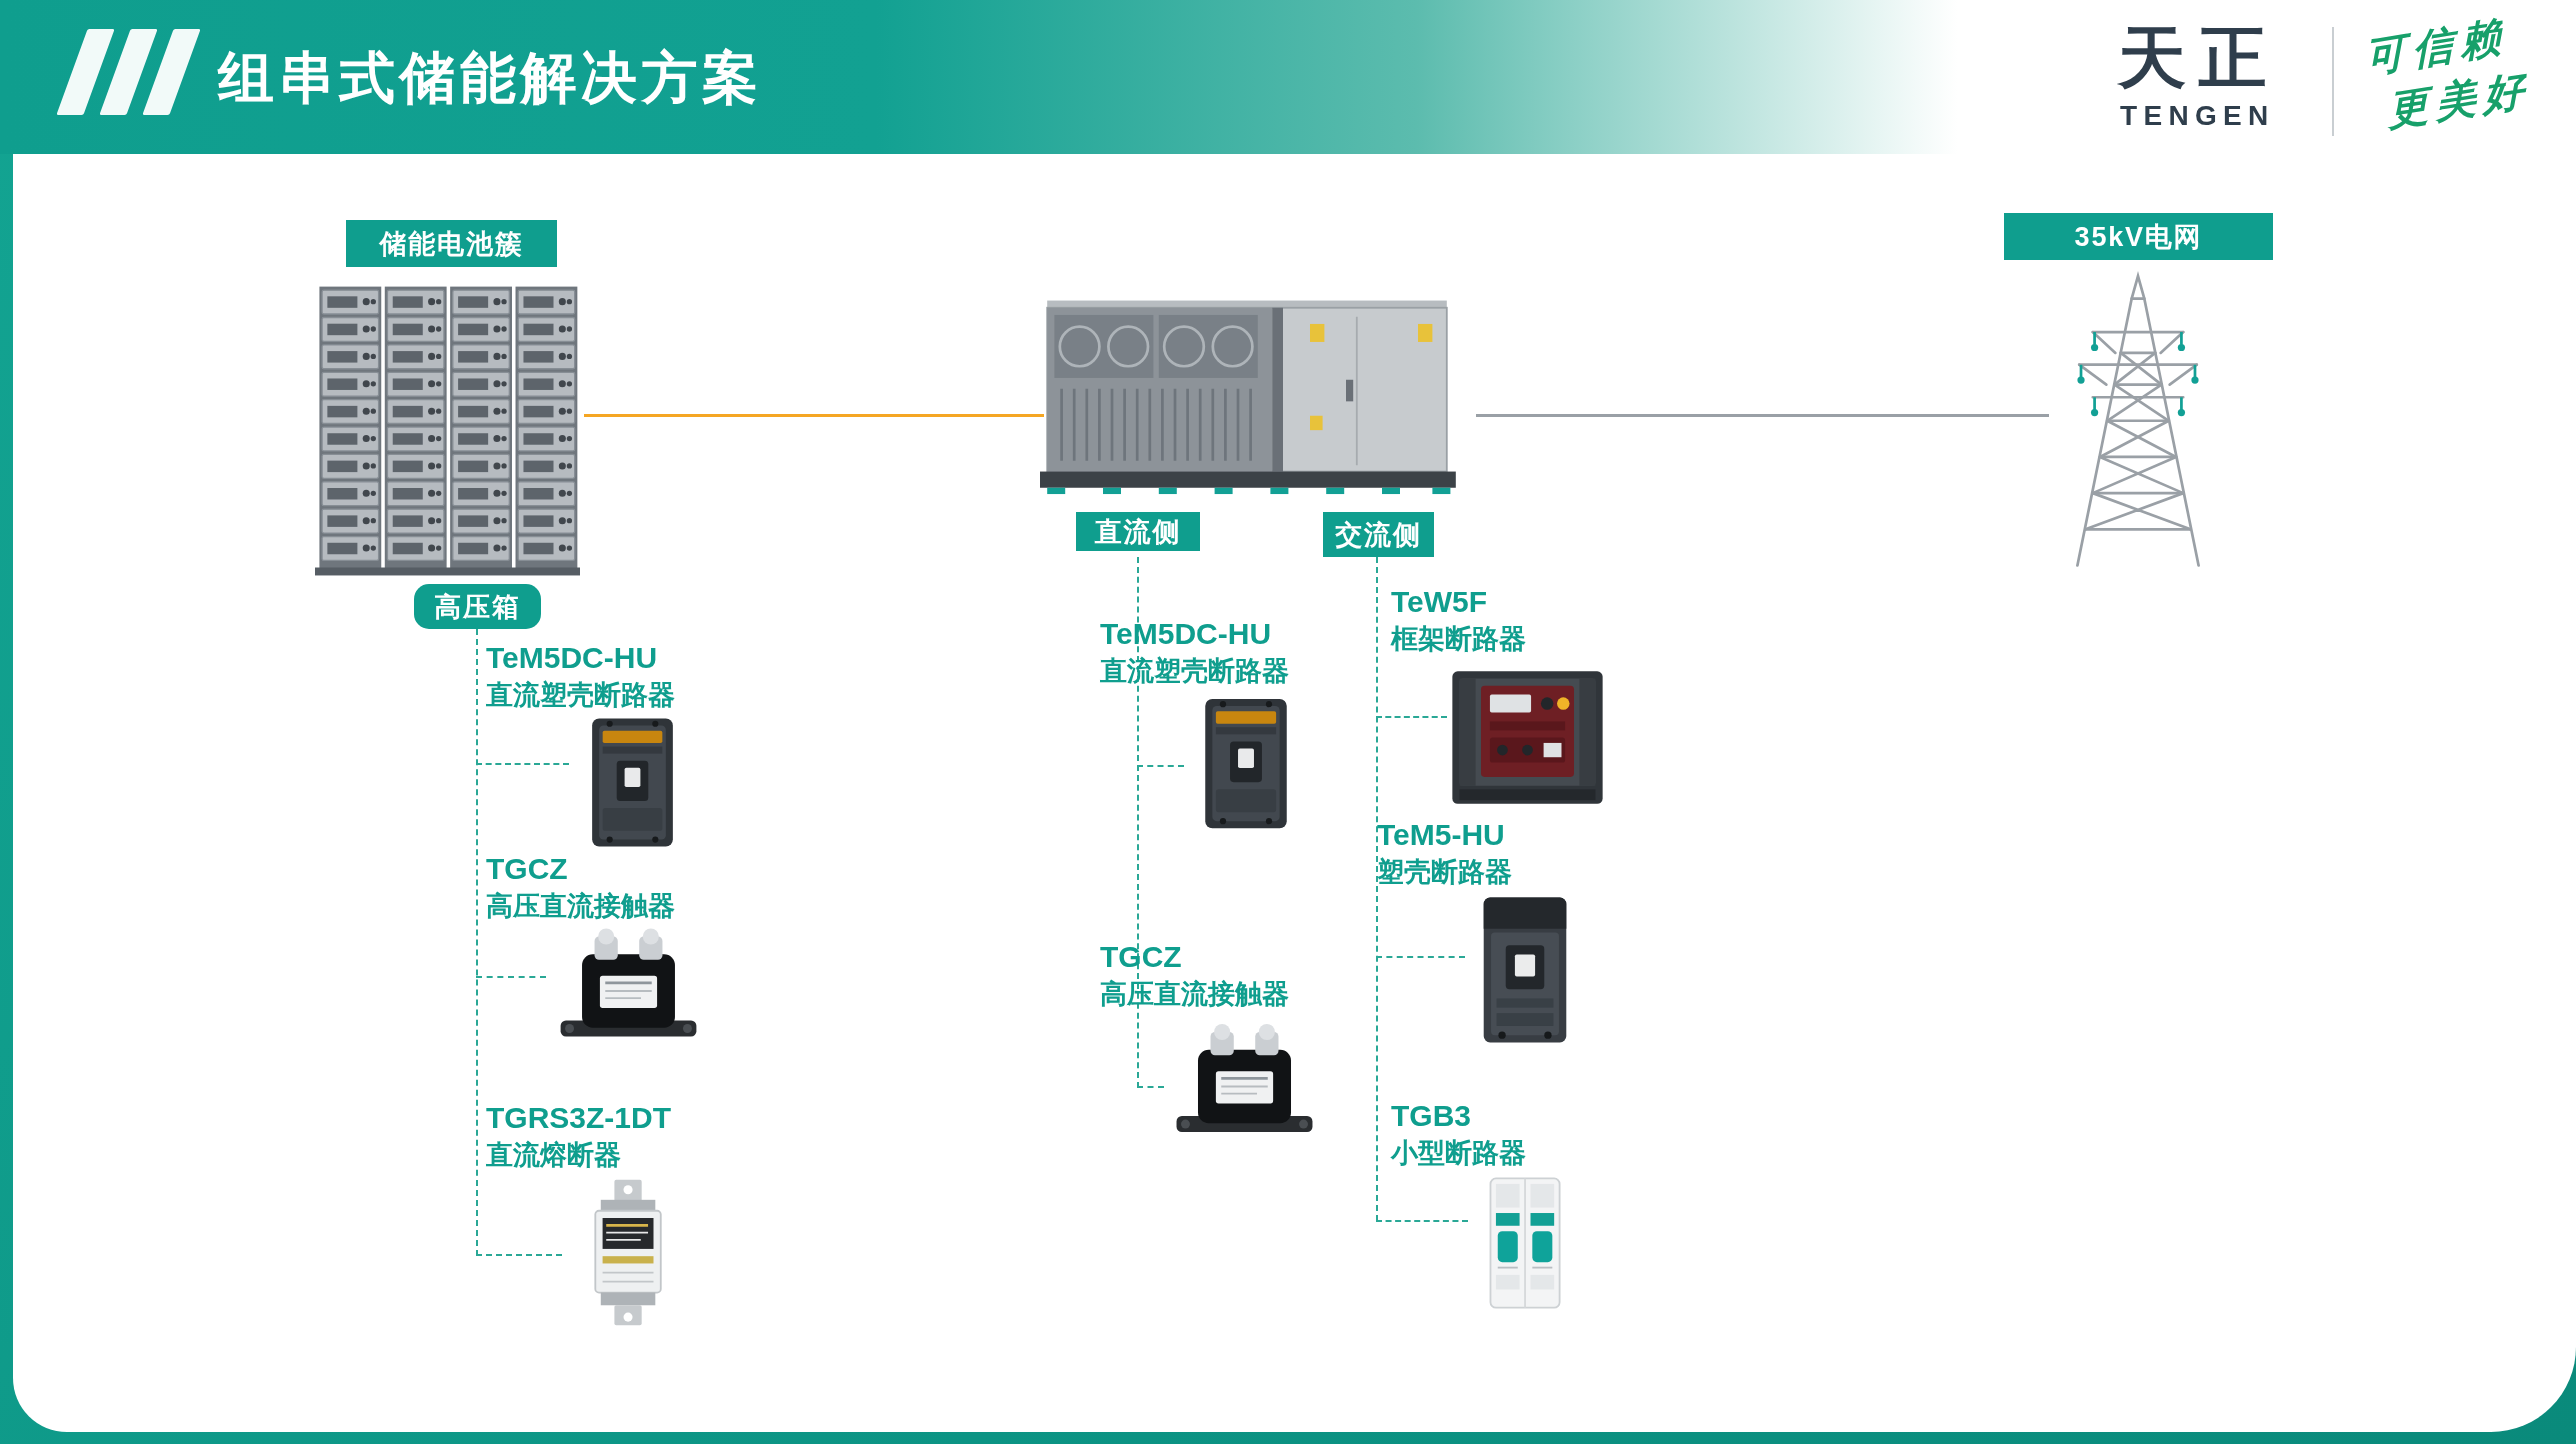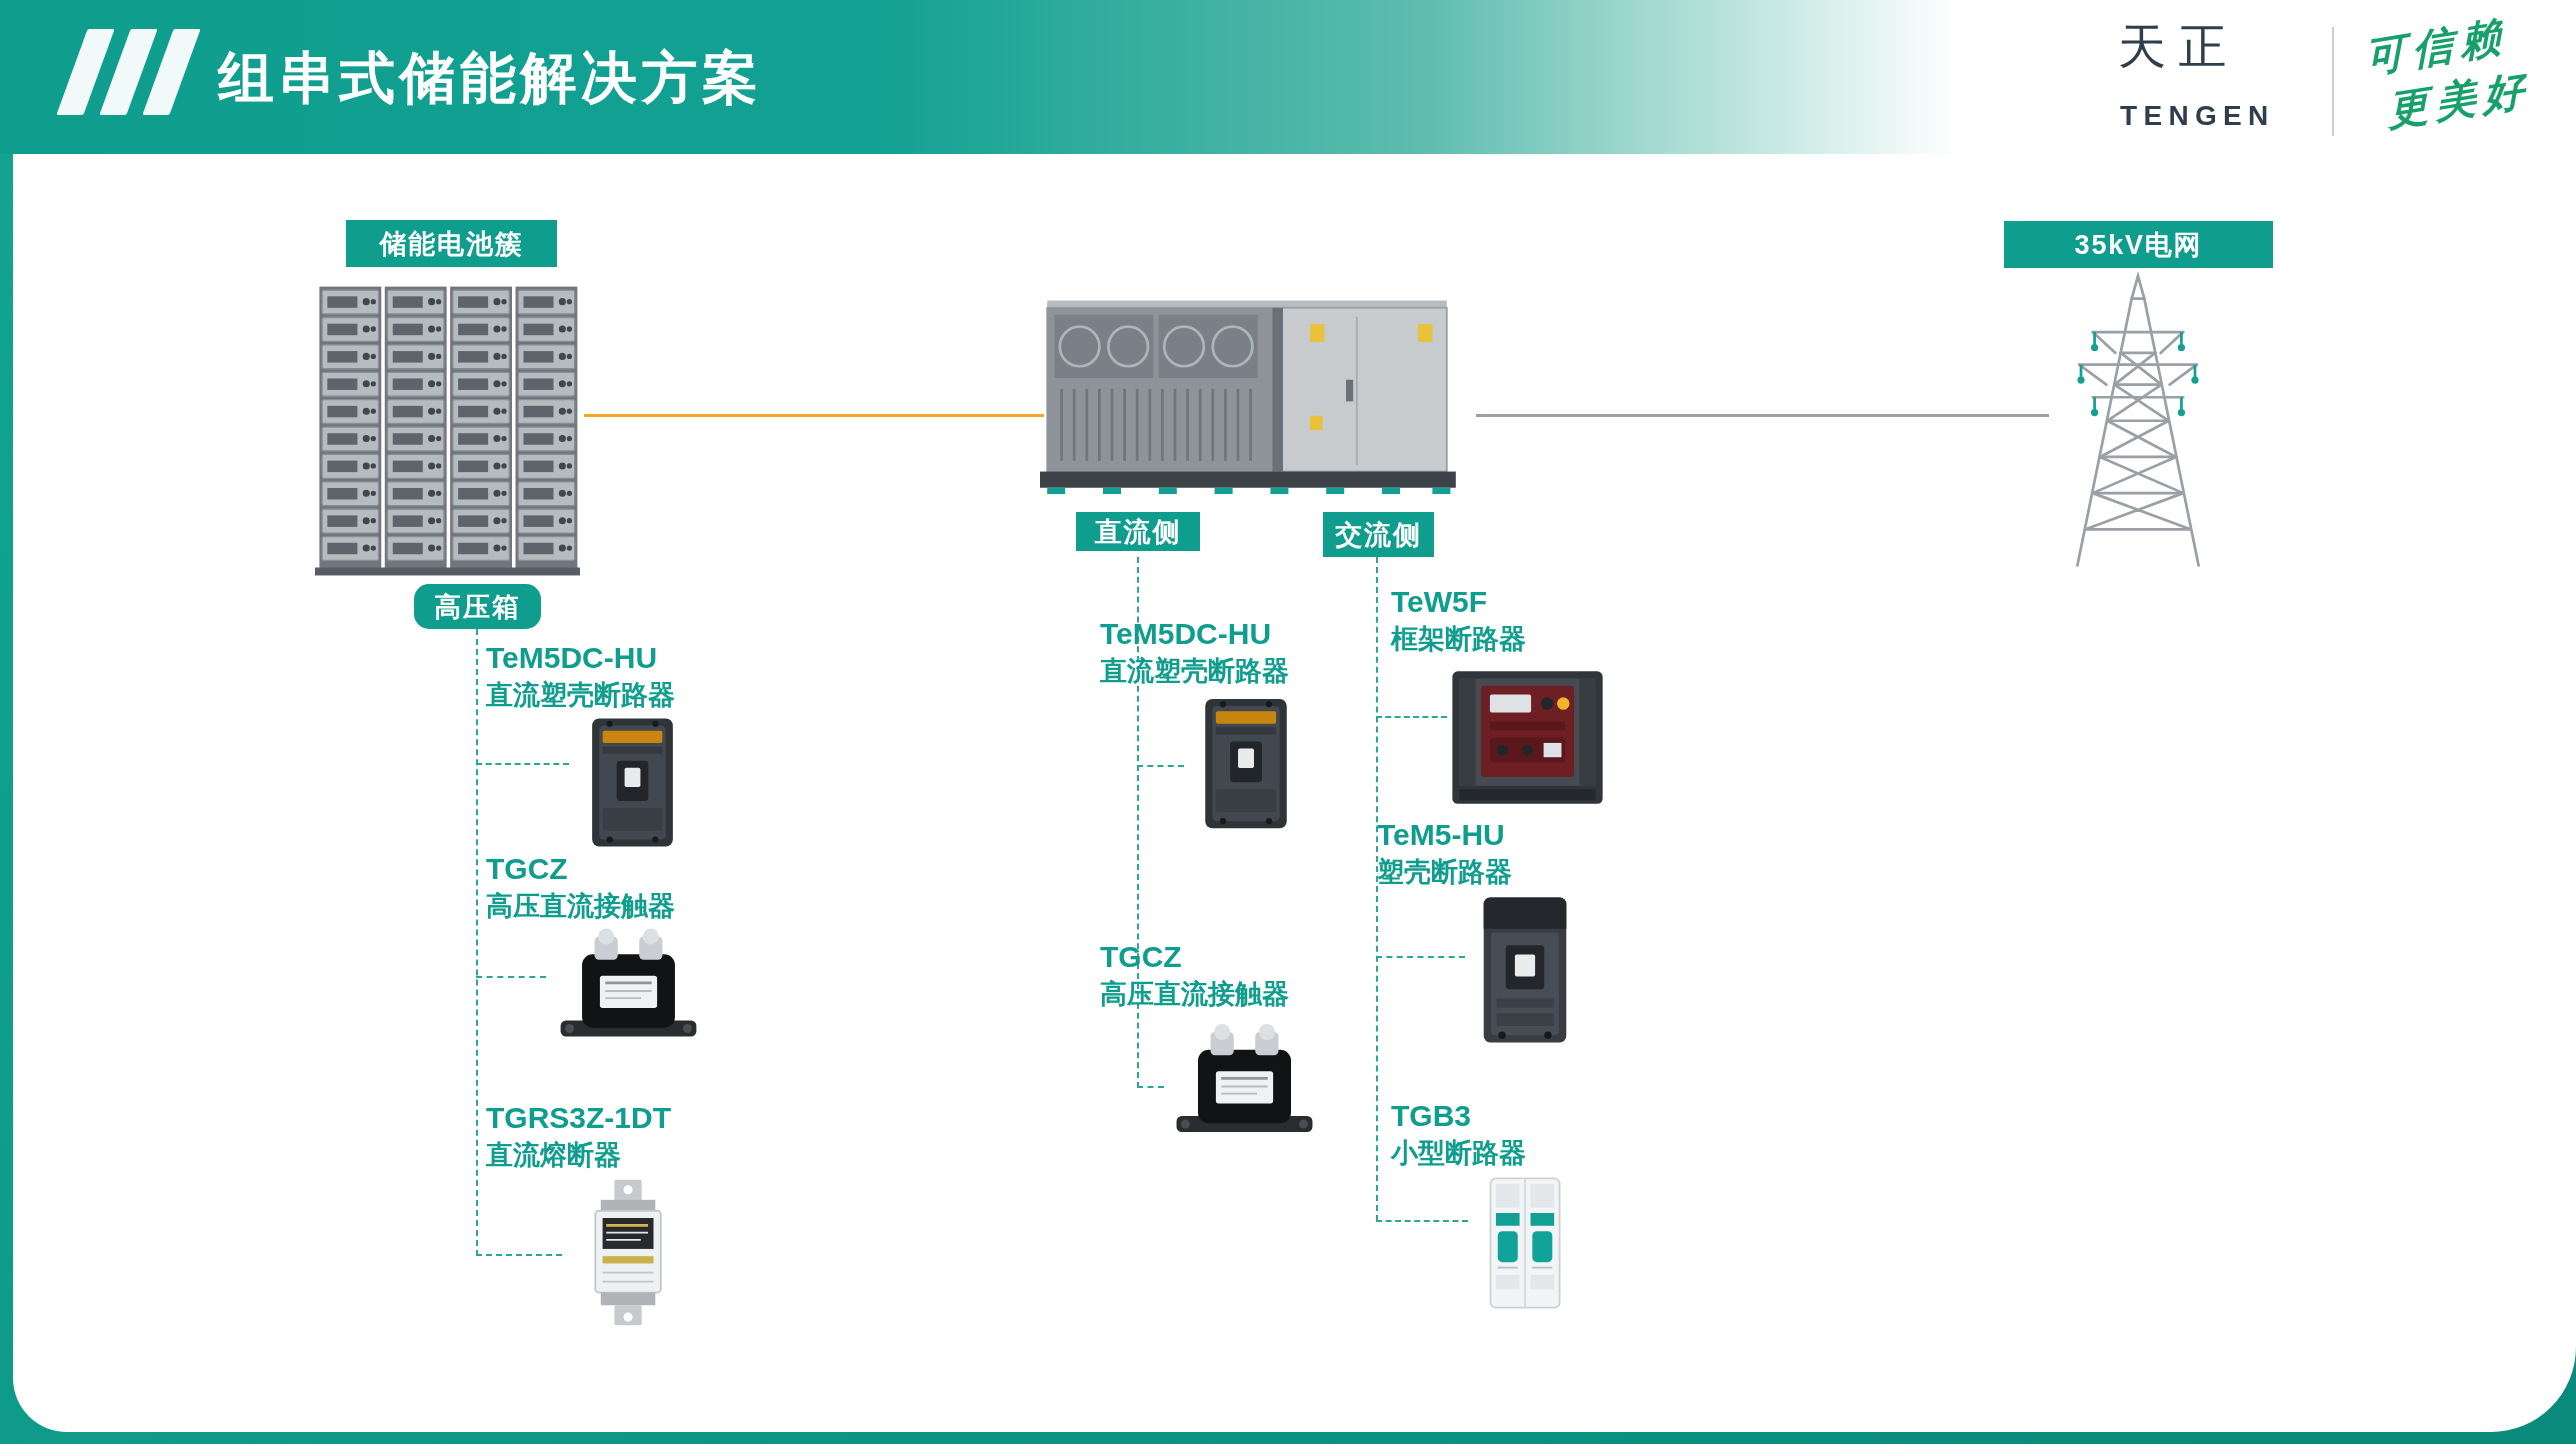--- a/index.html
+++ b/index.html
@@ -12,21 +12,21 @@
     background:linear-gradient(135deg,#13a492 0%,#0c9484 60%,#0a8a7b 100%);}
   .page{position:absolute;left:12.5px;top:0;right:0;bottom:12.5px;
     background:#ffffff;border-radius:0 0 85px 54px;}
   
   .header{position:absolute;left:0;top:0;width:100%;height:154px;
     background:linear-gradient(90deg,#0f9e8e 0%,#12a192 34%,#5cbcae 55%,#ffffff 76%);}
   .slashes{position:absolute;left:72px;top:29px;height:86px;display:flex;}
   .slashes span{display:block;width:27px;height:86px;background:#ffffff;opacity:.95;
     transform:skewX(-20deg);margin-right:16px;border-radius:1.8px;}
   .title{position:absolute;left:218px;top:41px;font-size:56px;font-weight:700;color:#ffffff;letter-spacing:4.5px;white-space:nowrap;}
-  .logo-cn{position:absolute;left:2118px;top:23px;font-size:48px;font-weight:400;color:#2f3e4c;letter-spacing:12.5px;line-height:1;}
+  .logo-cn{position:absolute;left:2118px;top:23px;font-size:68px;font-weight:700;color:#2f3e4c;letter-spacing:12.5px;line-height:1;}
   .logo-en{position:absolute;left:2120px;top:100px;font-size:28px;font-weight:700;color:#2f3e4c;letter-spacing:6.3px;}
   .logo-divider{position:absolute;left:2332px;top:27px;width:1.8px;height:109px;background:#c9ced2;}
   .slogan1{position:absolute;left:2364px;top:19.7px;font-size:41px;font-weight:700;font-style:italic;
     color:#17a06a;transform:rotate(-9deg) skewX(-6deg);letter-spacing:7.2px;}
   .slogan2{position:absolute;left:2387px;top:73px;font-size:41px;font-weight:700;font-style:italic;
     color:#17a06a;transform:rotate(-9deg) skewX(-6deg);letter-spacing:7.2px;}
   
   .tag{position:absolute;background:#0f9e8e;color:#fff;font-weight:700;font-size:27px;
     display:flex;align-items:center;justify-content:center;letter-spacing:1.8px;}
   
@@ -56,21 +56,21 @@
       </div>
     <div class="title">组串式储能解决方案</div>
   </div>
   <div class="logo-cn">天正</div>
   <div class="logo-en">TENGEN</div>
   <div class="logo-divider"></div>
   <div class="slogan1">可信赖</div>
   <div class="slogan2">更美好</div>
 
   <div class="tag" style="left:346px;top:220px;width:211px;height:47px;">储能电池簇</div>
-  <div class="tag" style="left:2004px;top:213px;width:269px;height:47px;margin-top:8px;">35kV电网</div>
+  <div class="tag" style="left:2004px;top:213px;width:269px;height:47px;">35kV电网</div>
   <div class="tag" style="left:414px;top:584px;width:127px;height:45px;border-radius:15px;">高压箱</div>
   <div class="tag" style="left:1076px;top:512px;width:124px;height:39px;">直流侧</div>
   <div class="tag" style="left:1323px;top:512px;width:111px;height:45px;">交流侧</div>
 
   <div class="hline line-dc" style="left:584px;top:414px;width:460px;"></div>
   <div class="hline line-ac" style="left:1476px;top:414px;width:573px;"></div>
 
   <div class="pimg" style="left:315px;top:276px;width:265px;height:303px;">
     <svg viewBox="0 0 300 335">
       <defs>

